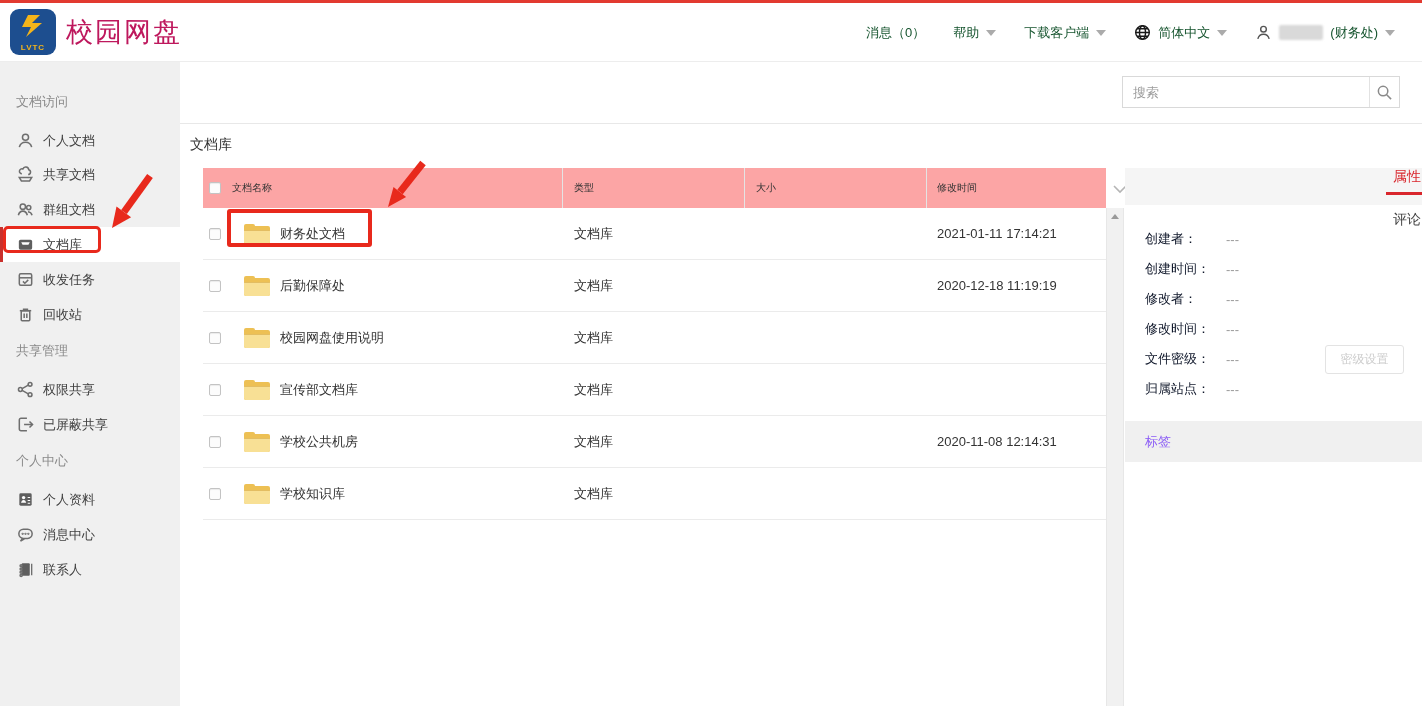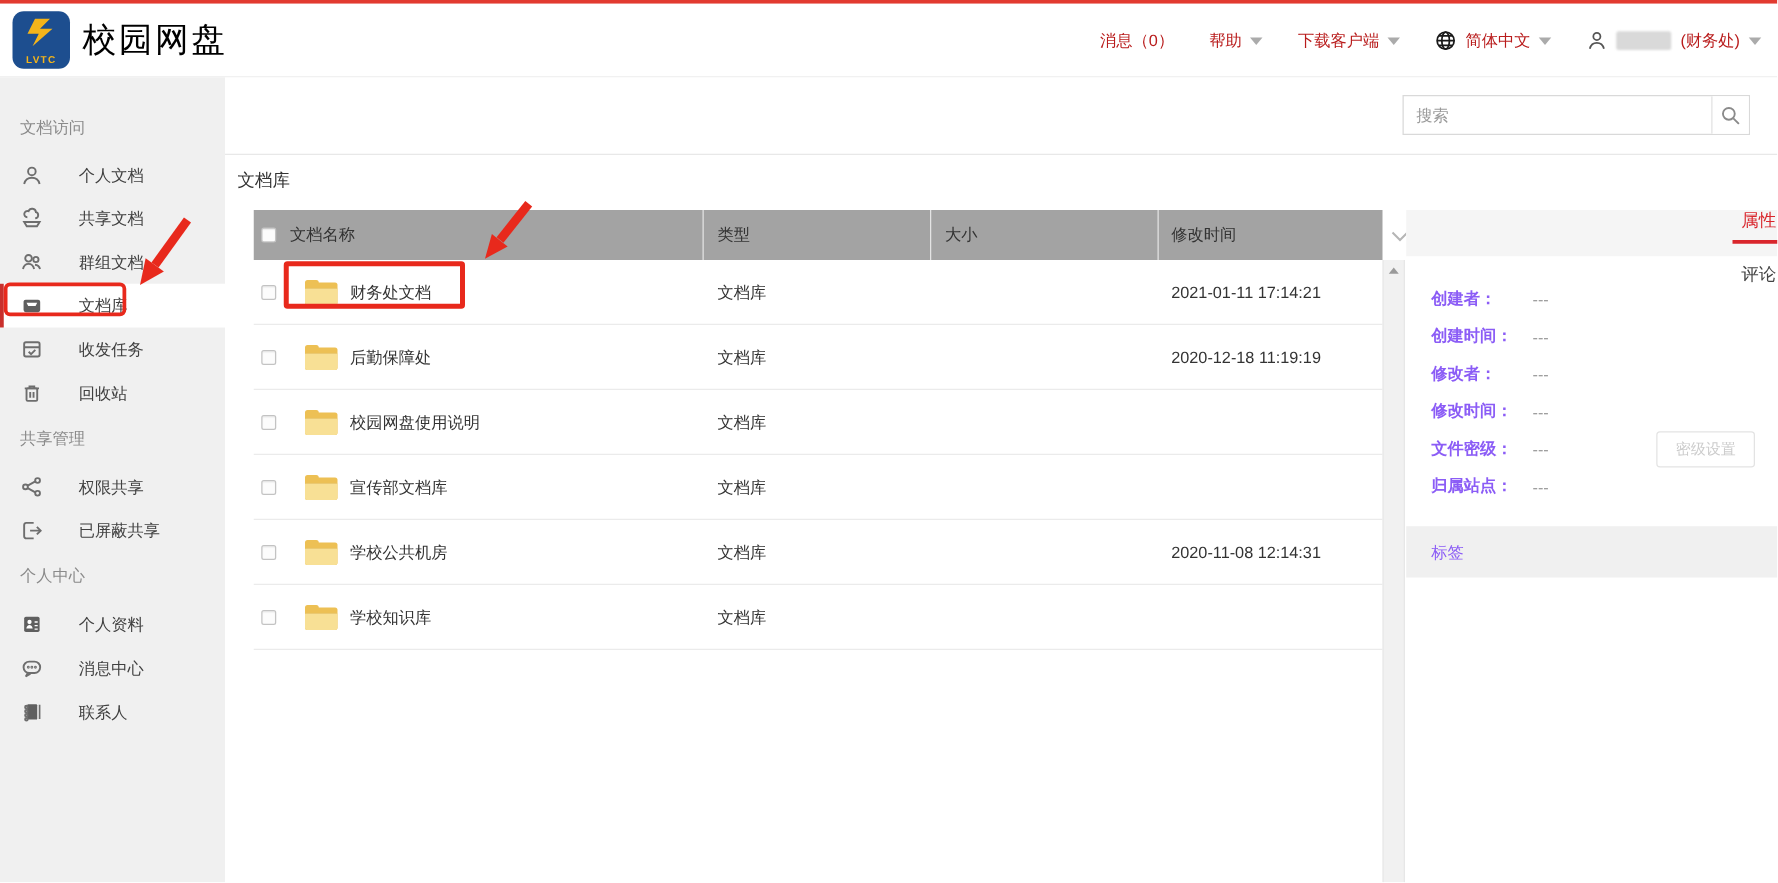--- a/index.html
+++ b/index.html
@@ -7,46 +7,46 @@
   body { font-family:"Liberation Sans","DejaVu Sans",sans-serif; background:#fff; }
   .screen { position:relative; width:1422px; height:706px; overflow:hidden; background:#fff; }
 
   
   .top-strip { position:absolute; left:0; top:0; width:100%; height:3px; background:#e23a30; }
   .topbar { position:absolute; left:0; top:3px; width:100%; height:59px; background:#fff; border-bottom:1px solid #ededed; }
   .brand { position:absolute; left:10px; top:6px; display:flex; align-items:center; cursor:pointer; }
   .logo { position:relative; width:46px; height:46px; background:#1d4e8f; border-radius:9px; flex:none; }
   .logo svg { position:absolute; left:8px; top:5px; }
   .logo-sub { position:absolute; bottom:3px; left:0; width:100%; text-align:center; font-size:8px; font-weight:bold; color:#f4b41a; letter-spacing:1px; }
-  .brand-name { margin-left:10px; font-size:27px; color:#000000; letter-spacing:2px; }
-  .topmenu { position:absolute; right:13px; top:0; height:59px; display:flex; align-items:center; gap:28px; font-size:13px; color:#b91c1c; }
+  .brand-name { margin-left:10px; font-size:27px; color:#be185d; letter-spacing:2px; }
+  .topmenu { position:absolute; right:27px; top:0; height:59px; display:flex; align-items:center; gap:28px; font-size:13px; color:#14532d; }
   .tm-item { display:flex; align-items:center; gap:7px; cursor:pointer; white-space:nowrap; }
   .caret { width:0; height:0; border-left:5px solid transparent; border-right:5px solid transparent; border-top:6px solid #ababab; }
   .redacted { width:44px; height:15px; background:#d9d9d9; border-radius:2px; filter:blur(1px); }
 
   
   .sidebar { position:absolute; left:0; top:62px; width:180px; height:644px; background:#f0f0f0; }
   .side-header { position:absolute; left:16px; height:34px; line-height:34px; font-size:13px; color:#8a8a8a; }
-  .side-item { position:absolute; left:0; width:180px; height:35px; display:flex; align-items:center; padding-left:16px; gap:28px; font-size:13px; color:#404040; cursor:pointer; }
+  .side-item { position:absolute; left:0; width:180px; height:35px; display:flex; align-items:center; padding-left:16px; gap:8px; font-size:13px; color:#404040; cursor:pointer; }
   .side-item svg { width:19px; height:19px; flex:none; }
   .side-item.selected { background:#fff; }
   .side-item.selected::before { content:""; position:absolute; left:0; top:0; bottom:0; width:3px; background:#c9302c; }
 
   
   .search-strip { position:absolute; left:180px; top:62px; right:0; height:62px; background:#fff; border-bottom:1px solid #e8e8e8; }
   .searchbox { position:absolute; right:22px; top:14px; width:278px; height:32px; border:1px solid #d9d9d9; background:#fff; display:flex; }
   .searchbox input { flex:1; border:none; outline:none; padding:0 10px; font-size:13px; color:#333; font-family:inherit; background:transparent; }
   .searchbox input::placeholder { color:#9a9a9a; }
   .search-btn { width:30px; border:none; border-left:1px solid #e2e2e2; background:#fff; display:flex; align-items:center; justify-content:center; cursor:pointer; }
 
   
   .main-title { position:absolute; left:190px; top:136px; font-size:14px; color:#333; }
   .sort { position:absolute; left:1076px; top:134px; display:flex; align-items:center; gap:9px; font-size:14px; color:#333; cursor:pointer;margin-top:46px; }
   .table { position:absolute; left:203px; top:168px; width:903px; background:#fff; }
-  .thead { display:flex; align-items:flex-start; height:40px; background:#a3a3a3; font-size:13px; color:#333; }
+  .thead { display:flex; align-items:flex-start; height:40px; background:#fca5a5; font-size:10px; color:#333; }
   .th { height:40px; display:flex; align-items:center; }
   .th-name { width:360px; padding-left:6px; gap:11px; border-right:1px solid #e4e4e4; }
   .th-type { width:182px; padding-left:11px; border-right:1px solid #e4e4e4; }
   .th-size { width:182px; padding-left:11px; border-right:1px solid #e4e4e4; }
   .th-time { flex:1; padding-left:10px; }
   .trow { display:flex; align-items:center; height:52px; border-bottom:1px solid #ebebeb; font-size:13px; color:#333; cursor:pointer; }
   .cell-name { width:360px; display:flex; align-items:center; padding-left:6px; }
   .cell-type { width:182px; padding-left:11px; }
   .cell-size { width:182px; padding-left:11px; }
   .cell-time { flex:1; padding-left:10px; }
@@ -62,21 +62,21 @@
   .scroll-up { position:absolute; top:6px; left:4px; width:0; height:0; border-left:4px solid transparent; border-right:4px solid transparent; border-bottom:5px solid #9a9a9a; }
 
   
   .panel { position:absolute; left:1125px; top:124px; right:0; bottom:0; background:#fff; }
   .ptabs { position:absolute; left:0; right:0; top:44px; height:37px; background:#f5f5f5; display:flex; align-items:flex-end; gap:16px; padding-left:6px;flex-direction:column; }
   .ptab { position:relative; font-size:14px; color:#444; padding:0 1px 9px; cursor:pointer; }
   .ptab.active { color:#d9262c; }
   .ptab.active::after { content:""; position:absolute; left:-6px; right:-5px; bottom:0; height:3px; background:#d9262c; }
   .pfields { position:absolute; left:20px; right:16px; top:100px; }
   .field { height:30px; display:flex; align-items:center; font-size:13px; }
-  .flabel { width:81px; color:#8b5cf6;font-weight:bold; }
+  .flabel { width:81px; color:#0f172a; }
   .fvalue { color:#9b9b9b; }
   .seclevel-btn { position:absolute; left:200px; top:221px; width:79px; height:29px; background:#fff; border:1px solid #e3e3e3; border-radius:3px; color:#ccc; font-size:12px; font-family:Liberation Sans, sans-serif; cursor:pointer; }
   .tags-bar { position:absolute; left:0; right:0; top:297px; height:41px; background:#f0f0f0; line-height:41px; padding-left:20px; font-size:13px; color:#8b5cf6; }
 
   
   .ann { position:absolute; z-index:30; pointer-events:none; }
   .ann-box1 { left:3px; top:226px; width:98px; height:27px; border:3px solid #e8291c; border-radius:5px; }
   .ann-box2 { left:227px; top:209px; width:145px; height:38px; border:4px solid #e8291c; border-radius:3px; }
 </style>
 </head>

